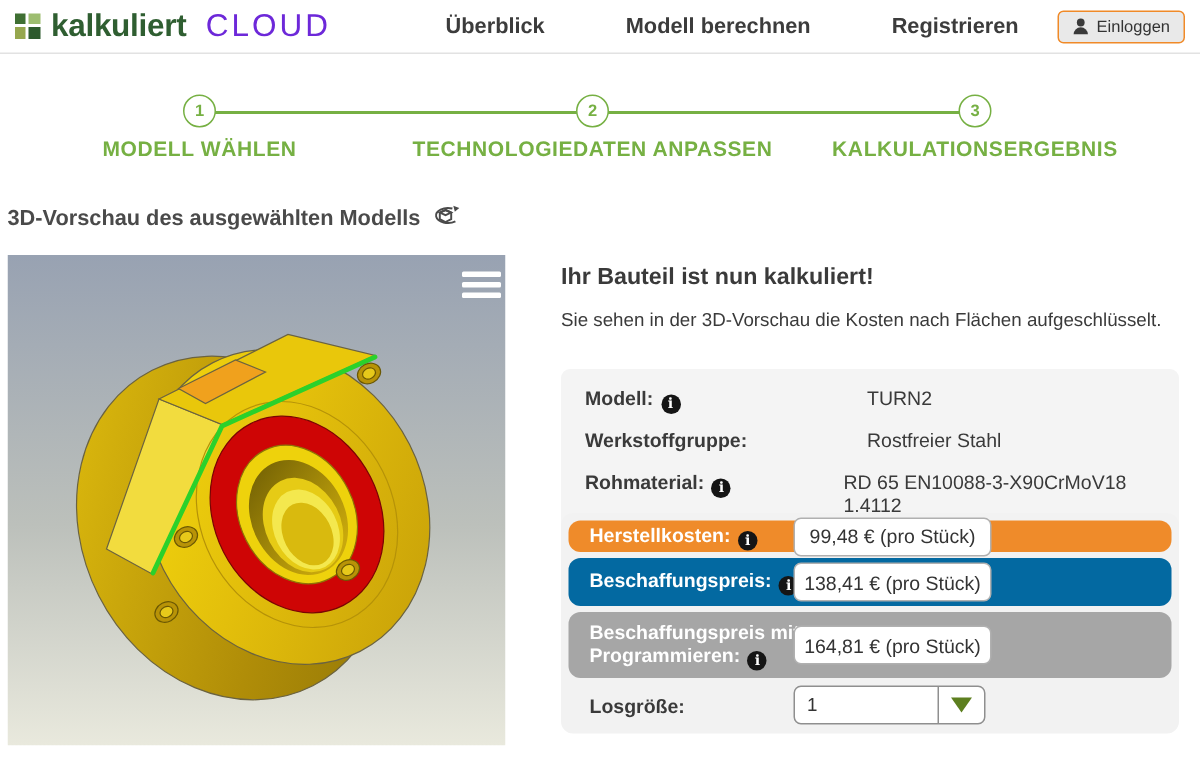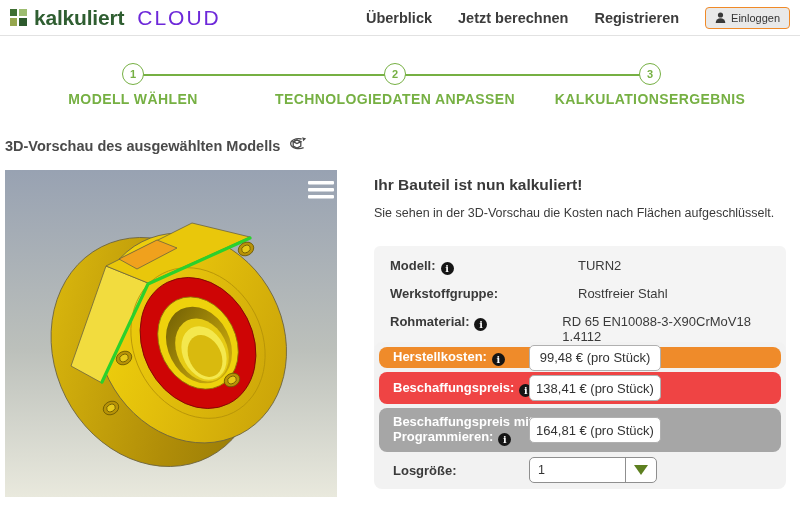--- a/index.html
+++ b/index.html
@@ -8,21 +8,21 @@
 
   
   .header{position:absolute;top:0;left:0;right:0;height:36px;display:flex;align-items:center;
           padding:0 10px;box-sizing:border-box;border-bottom:1px solid #e2e2e2;background:#fff;}
   .logo{display:flex;align-items:center;gap:7px;}
   .logo-icon{width:17px;height:17px;display:grid;grid-template-columns:7px 8px;grid-template-rows:7px 8px;gap:2px;}
   .logo-icon span{display:block;}
   .li-tl{background:#3f6f33;}.li-tr{background:#9dbd70;}.li-bl{background:#96a74e;}.li-br{background:#2d5a2d;}
   .brand{font-size:21px;font-weight:bold;color:#2f5e31;letter-spacing:-0.2px;}
   .product{font-size:21px;font-weight:normal;color:#6d28d9;letter-spacing:2px;margin-left:6px;}
-  .nav{margin-left:auto;display:flex;align-items:center;gap:26px;}
+  .nav{margin-left:auto;display:flex;align-items:center;gap:54px;}
   .nav-item{font-size:14.5px;font-weight:bold;color:#3c3c3c;cursor:pointer;}
   .login-btn{margin-left:26px;display:flex;align-items:center;gap:5px;background:#e9e9e9;
              border:1px solid #f08a28;border-radius:4px;padding:4px 9px;font-size:11px;
              font-weight:normal;color:#333;cursor:pointer;}
 
   
   .stepper{position:absolute;top:55px;left:0;width:800px;height:55px;}
   .step-line{position:absolute;top:19px;left:133px;width:517px;height:2px;background:#76b043;}
   .step{position:absolute;top:0;width:240px;transform:translateX(-50%);text-align:center;cursor:pointer;}
   .step-circle{width:22px;height:22px;border:1.5px solid #76b043;border-radius:50%;background:#fff;
@@ -49,21 +49,21 @@
 
   .info-icon{display:inline-flex;align-items:center;justify-content:center;width:13px;height:13px;
              border-radius:50%;background:#151515;color:#fff;font-size:9.5px;font-weight:bold;
              font-family:"DejaVu Serif",serif;margin-left:5px;vertical-align:-2px;cursor:pointer;}
   .info-icon::after{content:"i";}
 
   .price-panel{position:absolute;top:342px;left:374px;width:412px;box-sizing:border-box;
                background:#f2f2f2;border-radius:8px;padding:5px;display:flex;flex-direction:column;gap:4px;}
   .price-row{position:relative;border-radius:8px;display:flex;align-items:center;}
   .row-orange{background:#ef8b2a;height:21px;}
-  .row-green{background:#ef4444;height:32px;}
+  .row-green{background:#0369a1;height:32px;}
   .row-gray{background:#a6a6a6;height:44px;}
   .price-label{margin-left:14px;font-size:13px;font-weight:bold;color:#fff;line-height:15px;max-width:150px;}
   .price-field{position:absolute;left:150px;top:50%;transform:translateY(-50%);width:130px;height:24px;
                background:#fff;border:1px solid #b0b0b0;border-radius:5px;display:flex;align-items:center;
                justify-content:center;font-size:13px;font-weight:normal;color:#333;}
   .lot-row{position:relative;height:28px;display:flex;align-items:center;}
   .lot-label{margin-left:14px;font-size:13px;font-weight:bold;color:#3a3a3a;}
   .lot-select{position:absolute;left:150px;top:1px;width:128px;height:26px;background:#fff;
               border:1px solid #8f8f8f;border-radius:5px;display:flex;align-items:center;
               box-sizing:border-box;cursor:pointer;}
@@ -84,21 +84,21 @@
         <span class="li-tl"></span>
           <span class="li-tr"></span>
           <span class="li-bl"></span>
           <span class="li-br"></span>
       </div>
       <span class="brand">kalkuliert</span>
       <span class="product">CLOUD</span>
     </div>
     <div class="nav">
       <span class="nav-item">Überblick</span>
-      <span class="nav-item">Jetzt berechnen</span>
+      <span class="nav-item">Modell berechnen</span>
       <span class="nav-item">Registrieren</span>
     </div>
     <div class="login-btn">
       <svg width="11" height="11" viewBox="0 0 11 11">
         <circle cx="5.5" cy="3" r="2.6" fill="#3a3a3a"></circle>
         <path d="M0.7 11 a4.8 4.8 0 0 1 9.6 0 z" fill="#3a3a3a"></path>
       </svg>
       <span>Einloggen</span>
     </div>
   </div>

